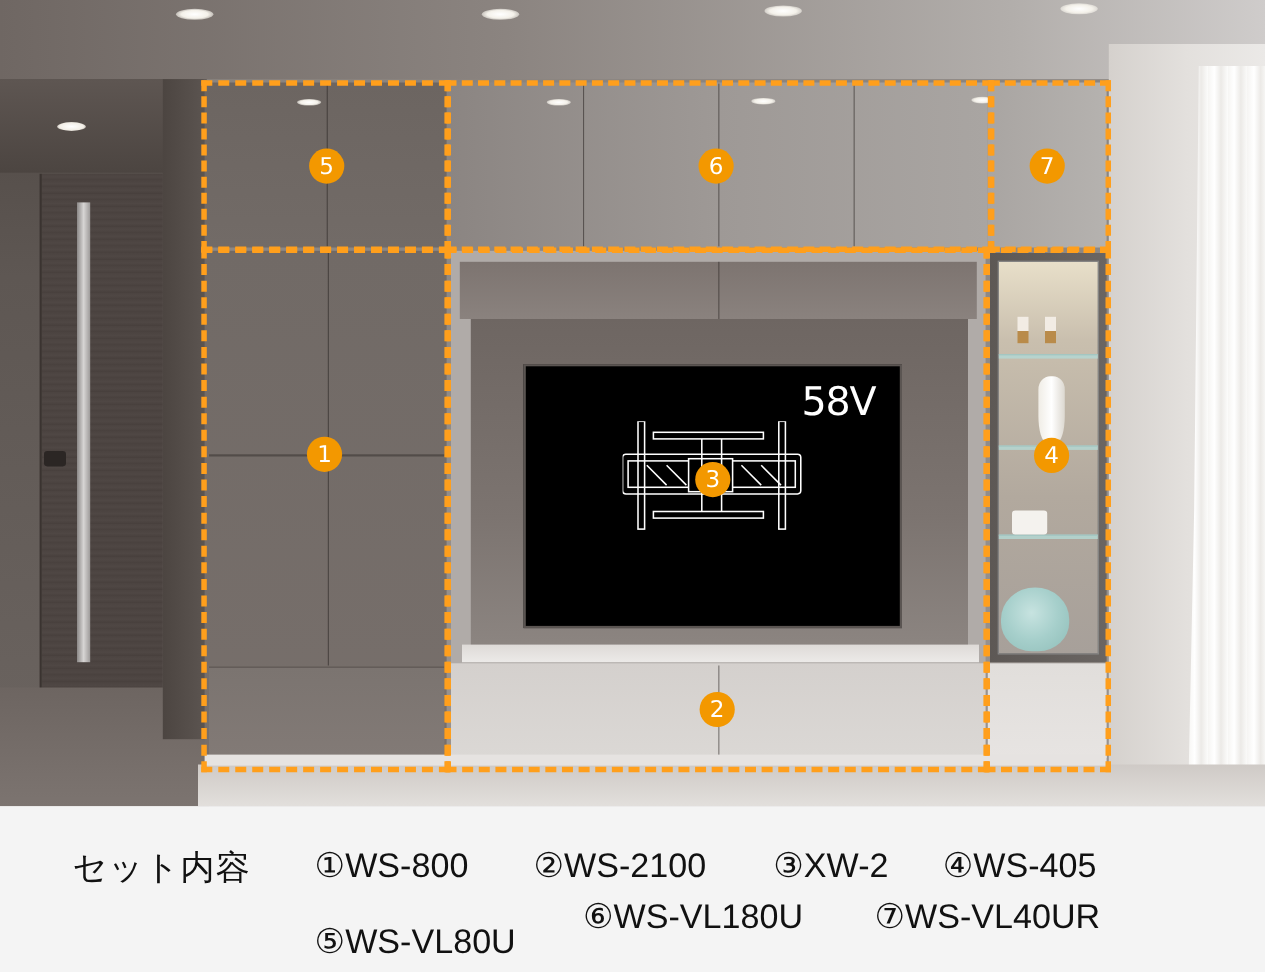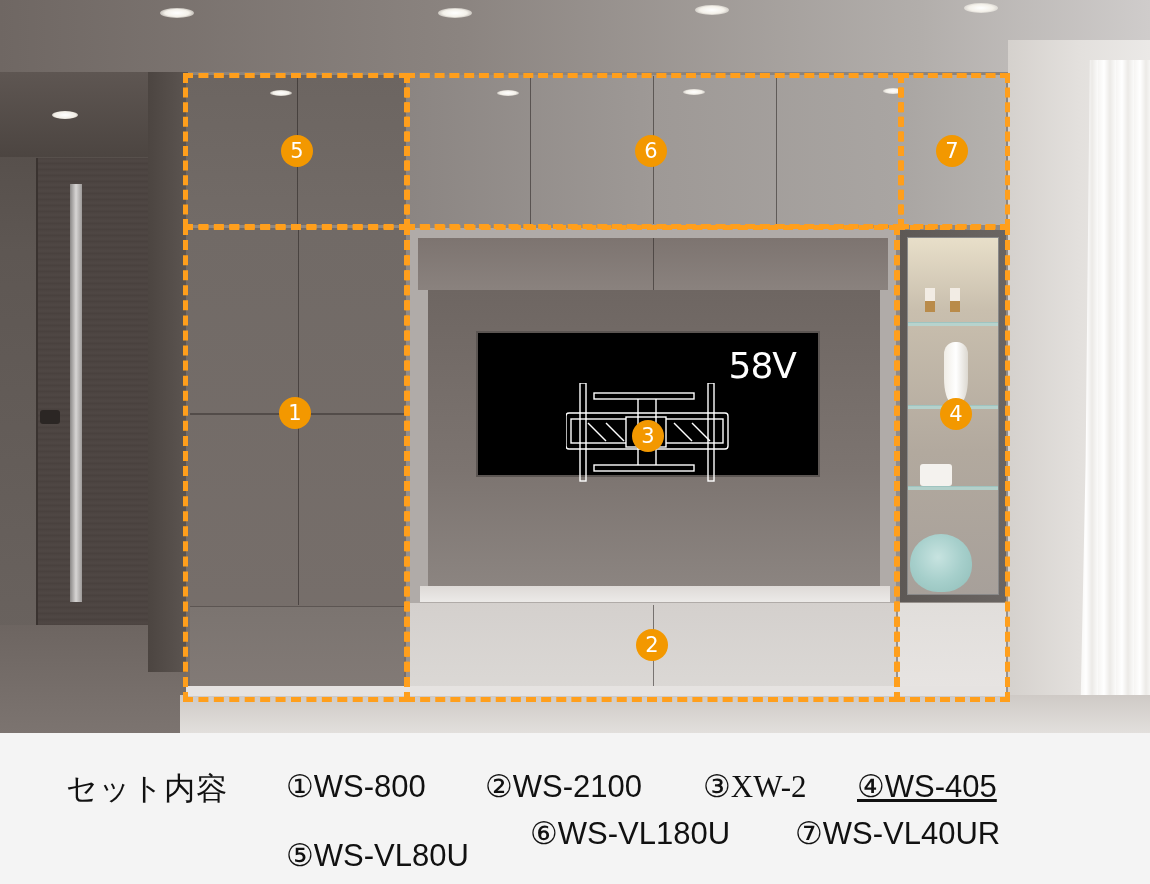--- a/index.html
+++ b/index.html
@@ -60,21 +60,21 @@
   .seam-h { position: absolute; height: 2px; background: rgba(50,44,42,0.5); }
 
   .tv-niche { left: 410px; top: 228px; width: 486px; height: 380px; background: #b0aba8; }
   .niche-header { position: absolute; left: 418px; top: 238px; width: 470px; height: 52px;
     background: linear-gradient(180deg, #7d7470 0%, #8a827e 100%); }
   .niche-back { position: absolute; left: 428px; top: 290px; width: 452px; height: 300px;
     background: linear-gradient(180deg, #6e6662 0%, #7c7470 60%, #8c8581 100%); }
   .niche-bottom { position: absolute; left: 420px; top: 586px; width: 470px; height: 16px;
     background: linear-gradient(180deg, #dedad7 0%, #eceae8 100%); }
 
-  .tv { position: absolute; left: 476px; top: 331px; width: 344px; height: 146px;
+  .tv { position: absolute; left: 476px; top: 331px; width: 344px; height: 240px;
     background: #000; border: 2px solid #5b5552; }
   .tv-label { position: absolute; right: 22px; top: 12px; color: #ffffff; font-size: 36px;
     font-family: "DejaVu Sans", sans-serif; letter-spacing: -1px; }
   .mount { position: absolute; left: 88px; top: 50px; width: 170px; height: 104px; }
 
   .lower-unit { left: 410px; top: 603px; width: 486px; height: 86px;
     background: linear-gradient(180deg, #d4d0cd 0%, #dbd8d5 100%); }
   .lower-right { left: 898px; top: 603px; width: 108px; height: 86px;
     background: linear-gradient(180deg, #e1dedb 0%, #e7e4e2 100%); }
   .plinth { position: absolute; left: 186px; top: 686px; width: 820px; height: 10px; background: #e6e3e1; }
@@ -200,17 +200,17 @@
   <div class="badge" style="left:279px;top:397px;">1</div>
   <div class="badge" style="left:632px;top:420px;">3</div>
   <div class="badge" style="left:940px;top:398px;">4</div>
   <div class="badge" style="left:636px;top:629px;">2</div>
 </div>
 
 <div class="caption"></div>
 <span class="cap-title">セット内容</span>
 <span class="cap-item" style="left:286px;top:768px;">①WS-800</span>
 <span class="cap-item" style="left:485px;top:768px;">②WS-2100</span>
-<span class="cap-item" style="left:703px;top:768px;font-family:Liberation Serif, serif;">③XW-2</span>
-<span class="cap-item" style="left:857px;top:768px;text-decoration:underline;">④WS-405</span>
+<span class="cap-item" style="left:703px;top:768px;">③XW-2</span>
+<span class="cap-item" style="left:857px;top:768px;">④WS-405</span>
 <span class="cap-item" style="left:286px;top:837px;">⑤WS-VL80U</span>
 <span class="cap-item" style="left:530px;top:815px;">⑥WS-VL180U</span>
 <span class="cap-item" style="left:795px;top:815px;">⑦WS-VL40UR</span>
 
 </body></html>

